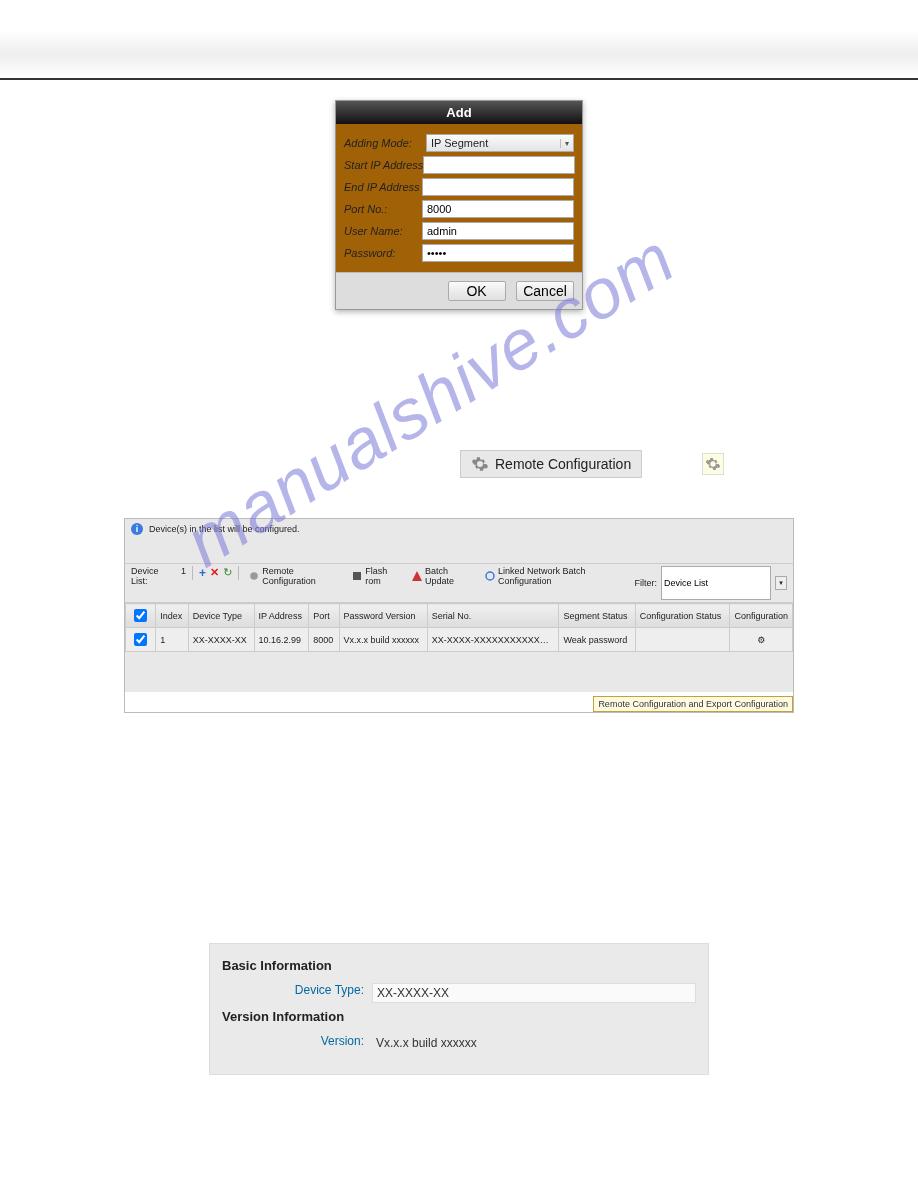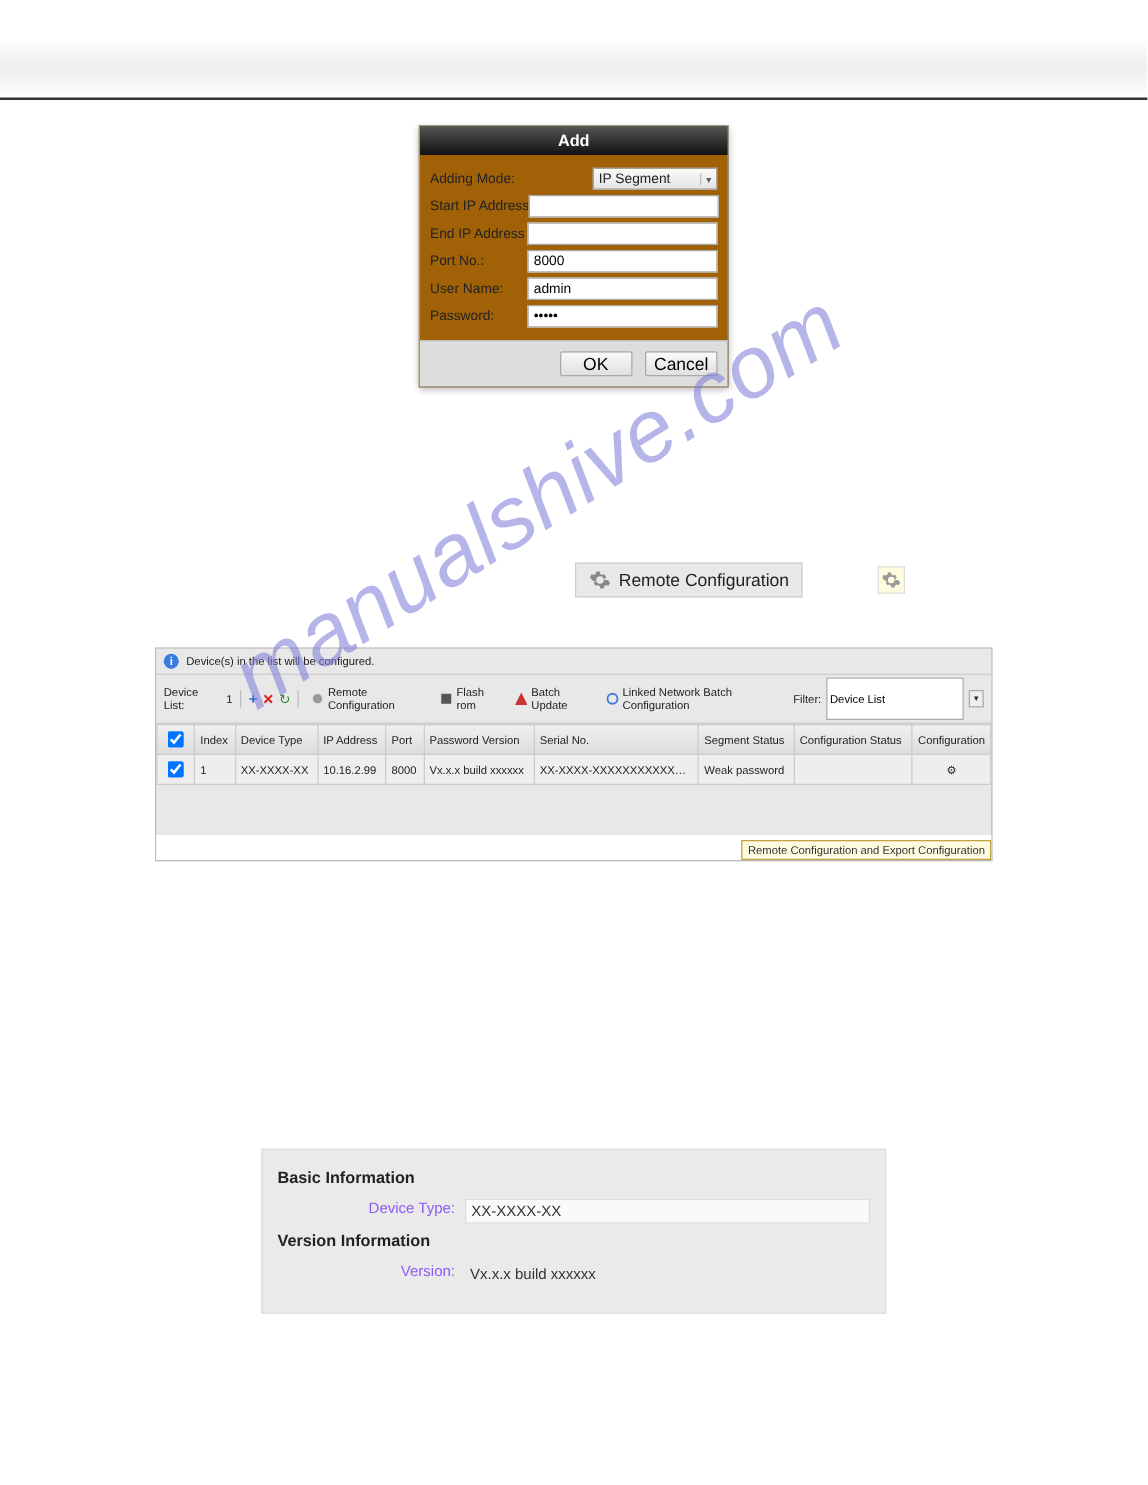--- a/index.html
+++ b/index.html
@@ -38,36 +38,36 @@
     color: #222;
   }
   .add-dialog .row {
     display: flex;
     align-items: center;
     margin-bottom: 4px;
   }
   .add-dialog .row label {
     width: 82px;
     white-space: nowrap;
+    font-style: italic;
   }
   .add-dialog .row input,
   .add-dialog .row .select {
     flex: 1;
     height: 18px;
     border: 1px solid #aaa;
     background: #fff;
     font-size: 11px;
     padding: 0 4px;
   }
   .add-dialog .row .select {
     display: flex;
     align-items: center;
     justify-content: space-between;
     background: linear-gradient(#fafafa,#e4e4e4);
-    margin-left: 48px;
   }
   .add-dialog .row .select .caret {
     font-size: 8px;
     color: #555;
     border-left: 1px solid #bbb;
     padding-left: 4px;
   }
   .add-dialog .footer {
     background: #ddd;
     border-top: 1px solid #bbb;
@@ -124,26 +124,27 @@
     gap: 6px;
     background:#e8e8e8;
   }
   .info-icon {
     width:12px;height:12px;border-radius:50%;
     background:#3a7be0;color:#fff;
     font-size:9px;font-weight:bold;
     display:flex;align-items:center;justify-content:center;
   }
   .toolbar {
-    display:flex; align-items:center;
+    display:flex; align-items:flex-start;
     padding: 2px 6px;
     border-top:1px solid #ccc;
     border-bottom:1px solid #ccc;
     background:#e8e8e8;
     gap:4px;
+    margin-top:24px;
   }
   .toolbar .sep { width:1px; height:14px; background:#bbb; margin:0 2px;}
   .toolbar .lbl { margin-right:4px;}
   .toolbar .plus { color:#2a6ad0; font-weight:bold; font-size:12px; cursor:pointer;}
   .toolbar .del { color:#d22; font-weight:bold; font-size:11px; cursor:pointer;}
   .toolbar .refresh { color:#2a8a2a; font-size:11px; cursor:pointer;}
   .toolbar .tbtn { display:flex; align-items:center; gap:3px; cursor:pointer; padding:0 4px;}
   .toolbar .tbtn .ic{width:10px;height:10px;display:inline-block;}
   .toolbar .filter-right{ margin-left:auto; display:flex; align-items:center; gap:4px;}
   .toolbar input[type=text]{
@@ -179,21 +180,21 @@
     font-size:12px; color:#333;
     padding:10px 12px 16px 12px;
   }
   .info-panel h3{
     margin:4px 0 10px 0; font-size:13px; font-weight:bold; color:#222;
   }
   .info-panel .kv{
     display:flex; margin:6px 0;
   }
   .info-panel .kv label{
-    width:150px; text-align:right; padding-right:8px; color:#8b5cf6;
+    width:150px; text-align:right; padding-right:8px; color:#0369a1;
   }
   .info-panel .kv span, .info-panel .kv input{
     flex:1; background:#fafafa; border:1px solid #ddd; padding:2px 4px; font-size:12px;
   }
   .info-panel .kv.plain span{ border:none; background:transparent;}
 </style>
 </head>
 <body>
 
 <div class="page-header"></div>

